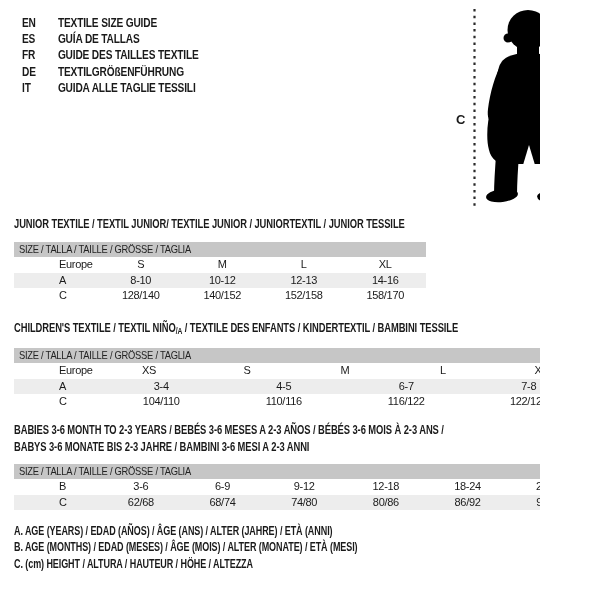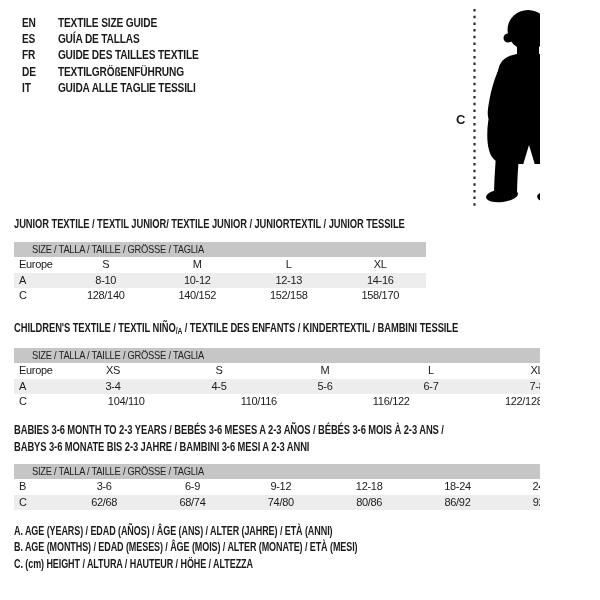--- a/index.html
+++ b/index.html
@@ -11,25 +11,25 @@
   .lang-line{display:flex;height:16.4px;align-items:center;font-weight:bold;font-size:13px;
              letter-spacing:-0.2px;transform:scaleX(0.78);transform-origin:0 0;white-space:nowrap;}
   .lang-code{width:46px;flex:0 0 46px;}
   
   .sec-title{position:absolute;left:14px;font-size:12.5px;font-weight:bold;letter-spacing:-0.1px;
              line-height:15px;transform:scaleX(0.75);transform-origin:0 0;white-space:nowrap;}
   .sec-title .sub{font-size:9px;vertical-align:-2px;}
   .two-line .line{height:16.5px;line-height:16.5px;}
   
   .tbl{position:absolute;font-size:11px;letter-spacing:-0.3px;}
-  .thead{background:#c6c6c6;height:15px;line-height:15.5px;padding-left:18px;color:#222;}
+  .thead{background:#c6c6c6;height:15px;line-height:15.5px;padding-left:5px;color:#222;}
   .thead>span{display:inline-block;transform:scaleX(0.85);transform-origin:0 0;white-space:nowrap;}
   .trow{display:flex;height:15.5px;line-height:15.5px;}
   .trow.alt{background:#ededed;}
-  .tlabel{flex:0 0 46px;width:46px;padding-left:5px;box-sizing:border-box;}
+  .tlabel{flex:0 0 46px;width:46px;padding-left:5px;box-sizing:border-box;margin-left:40px;}
   .tcell{flex:1;text-align:center;}
   
   .legend{position:absolute;left:14px;top:523px;}
   .legend-line{height:16.3px;line-height:16.3px;font-size:12px;font-weight:bold;letter-spacing:-0.1px;
                transform:scaleX(0.75);transform-origin:0 0;white-space:nowrap;}
 </style>
 </head>
 <body>
 
 <div class="page">
@@ -117,21 +117,20 @@
       <span class="tcell">XS</span>
       <span class="tcell">S</span>
       <span class="tcell">M</span>
       <span class="tcell">L</span>
       <span class="tcell">XL</span>
     </div>
     <div class="trow alt">
       <span class="tlabel">A</span>
       <span class="tcell">3-4</span>
       <span class="tcell">4-5</span>
-      <span class="tcell">5-6</span>
       <span class="tcell">6-7</span>
       <span class="tcell">7-8</span>
     </div>
     <div class="trow">
       <span class="tlabel">C</span>
       <span class="tcell">104/110</span>
       <span class="tcell">110/116</span>
       <span class="tcell">116/122</span>
       <span class="tcell">122/128</span>
     </div>

